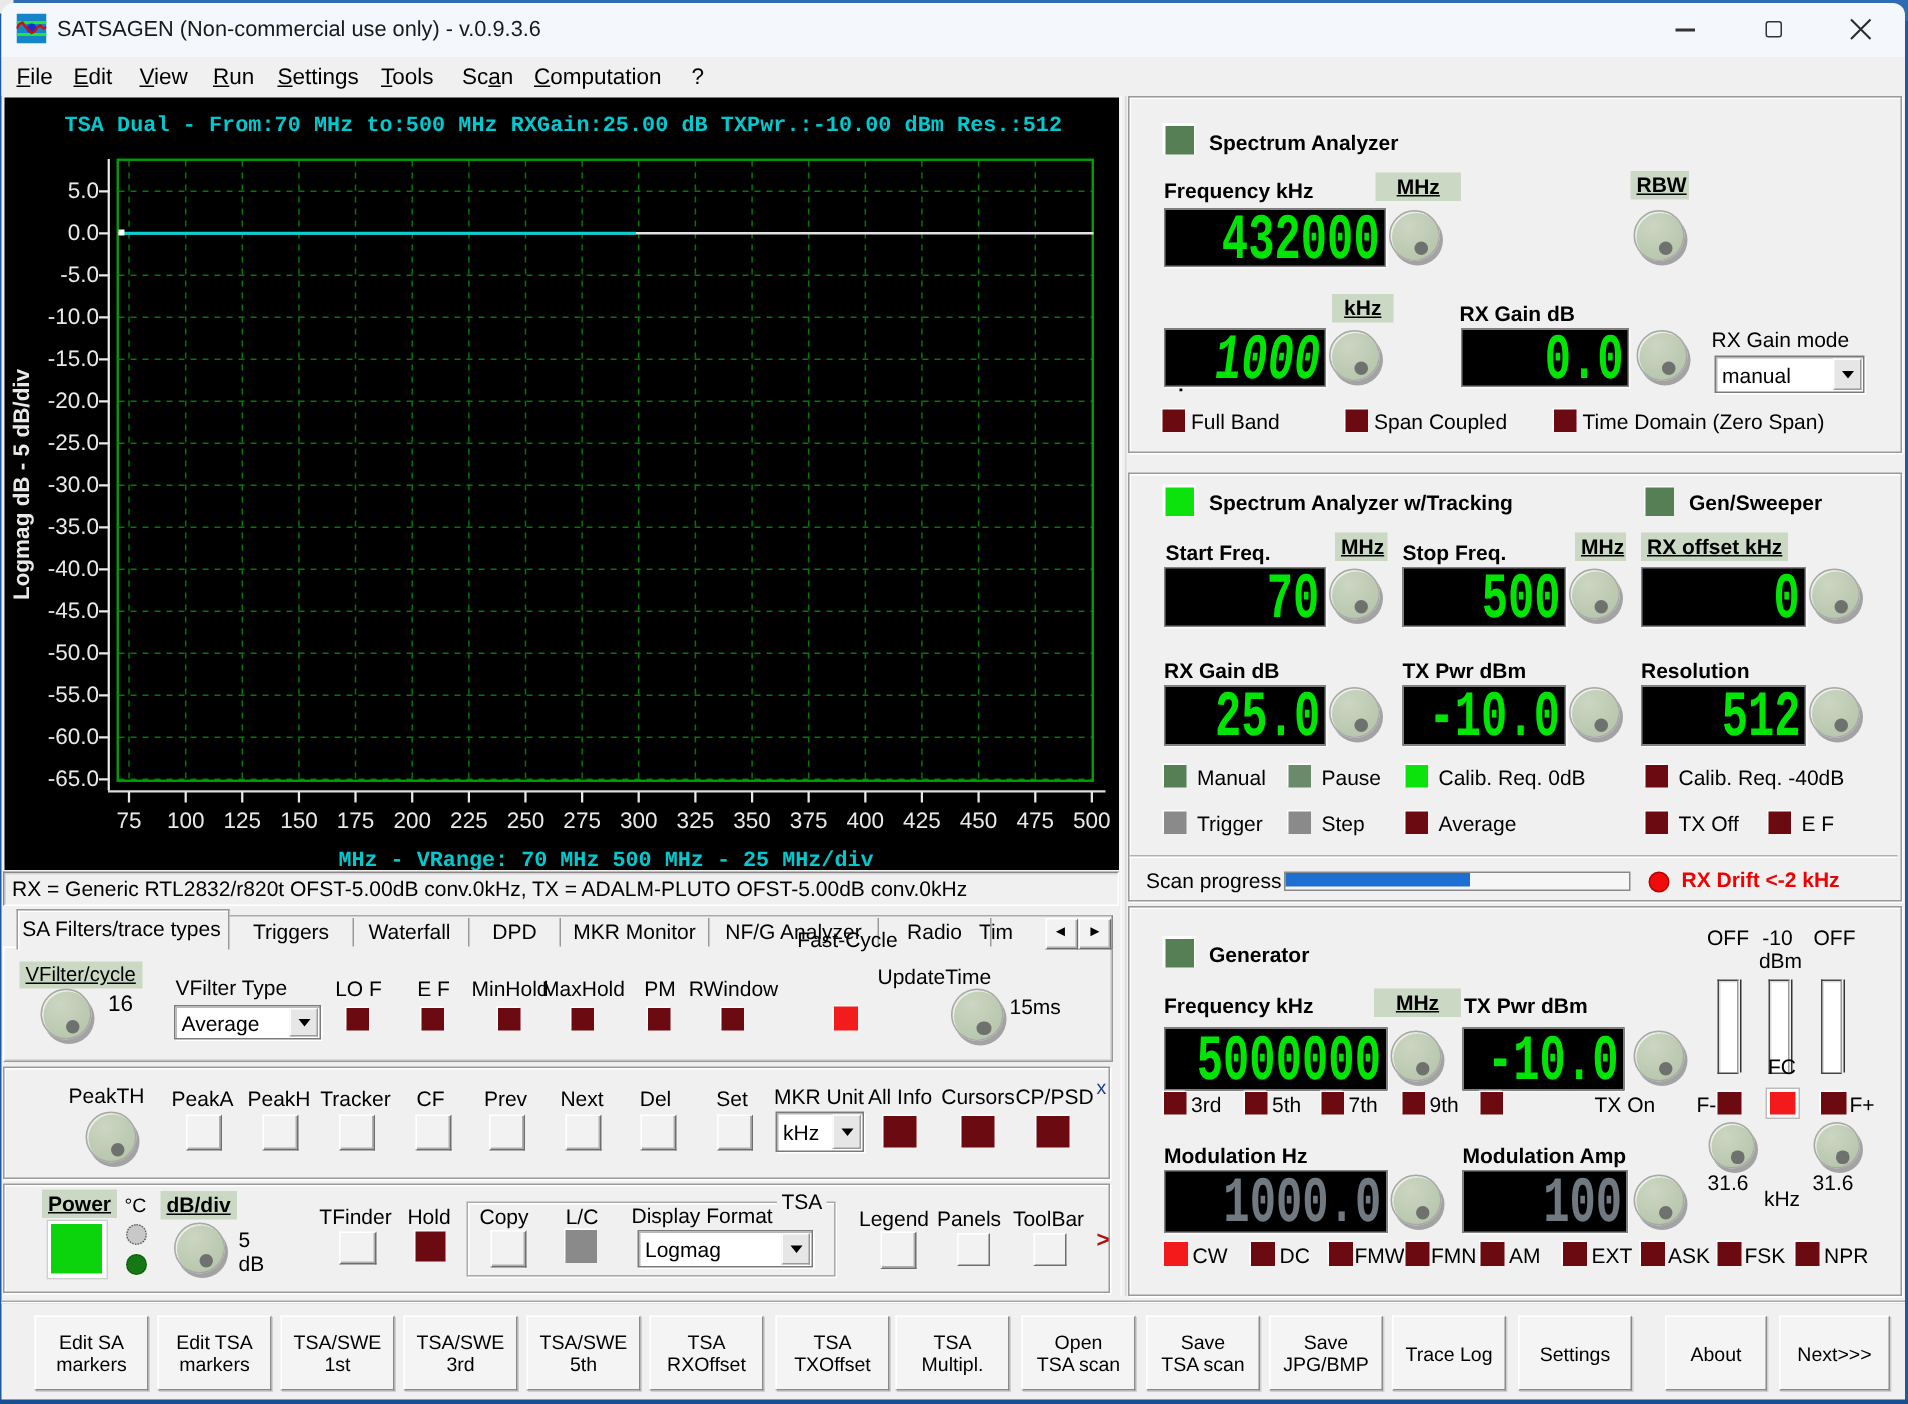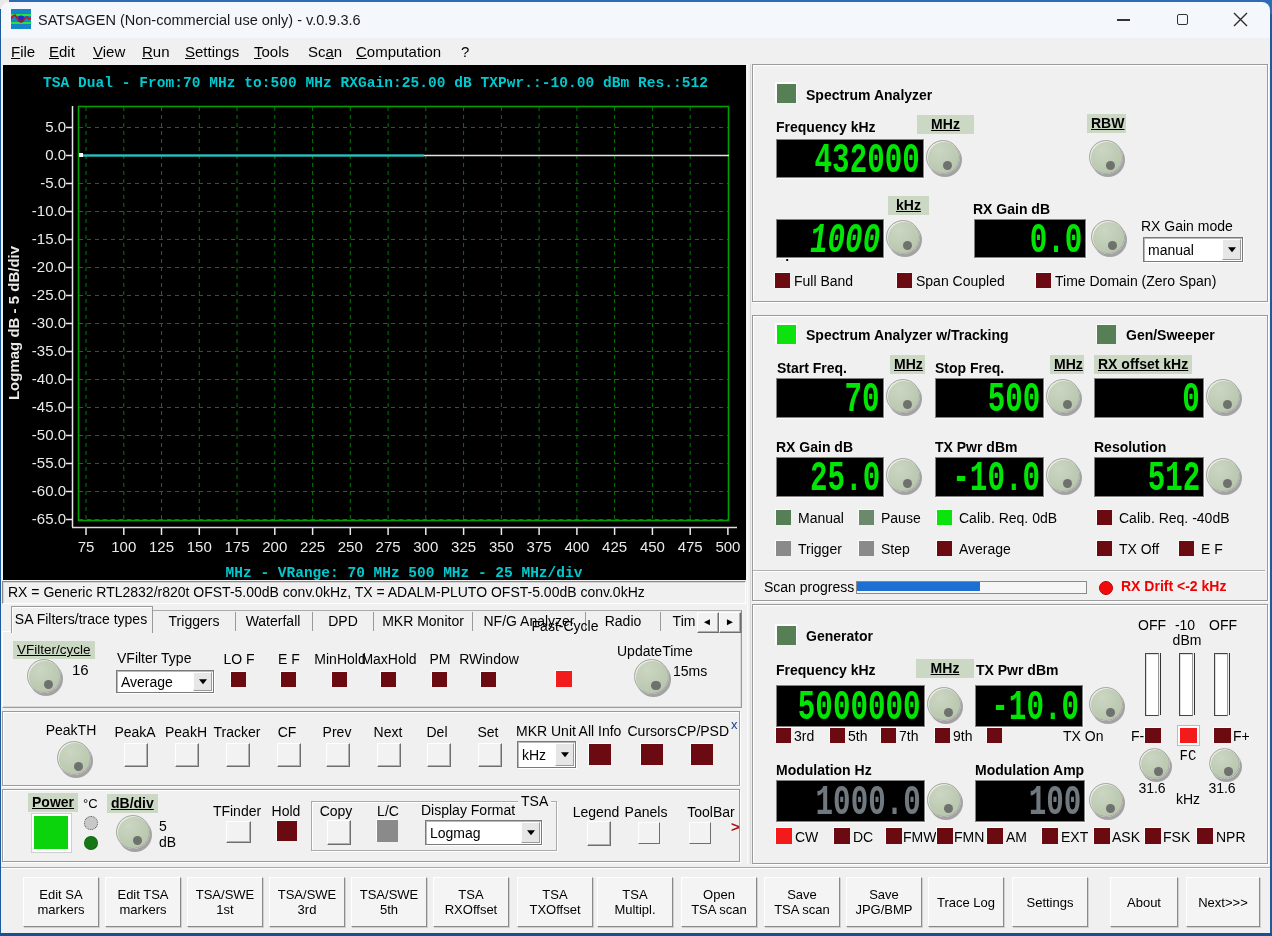--- a/index.html
+++ b/index.html
@@ -183,21 +183,21 @@
 <div class="abs" style="left:2px;top:631px;width:738px;height:75px;background:#f0f0f0;border:1px solid #9a9a9a;border-top-color:#fff;border-left-color:#fff;box-shadow:inset -1px -1px 0 #d9d9d9;"></div>
 <div class="abs" style="left:152px;top:610px;width:589px;height:22px;border-top:1px solid #aaa;border-right:1px solid #888;background:#f0f0f0;"></div>
 <div class="abs" style="left:11px;top:606px;width:140px;height:26px;background:#f0f0f0;border:1px solid #9a9a9a;border-bottom:none;box-shadow:inset 1px 1px 0 #fff;z-index:3;"></div>
 <div class="clab" style="left:81px;top:611px;z-index:4;">SA Filters/trace types</div>
 <div class="clab" style="left:194px;top:613px;">Triggers</div>
 <div class="clab" style="left:273px;top:613px;">Waterfall</div>
 <div class="clab" style="left:343px;top:613px;">DPD</div>
 <div class="clab" style="left:423px;top:613px;">MKR Monitor</div>
 <div class="clab" style="left:529px;top:613px;">NF/G Analyzer</div>
 <div class="clab" style="left:623px;top:613px;">Radio</div>
-<div class="clab" style="left:684px;top:613px;">Tim</div>
+<div class="clab" style="left:664px;top:613px;">Tim</div>
 <div class="abs" style="left:235px;top:612px;width:1px;height:19px;background:#999;"></div>
 <div class="abs" style="left:312px;top:612px;width:1px;height:19px;background:#999;"></div>
 <div class="abs" style="left:373px;top:612px;width:1px;height:19px;background:#999;"></div>
 <div class="abs" style="left:472px;top:612px;width:1px;height:19px;background:#999;"></div>
 <div class="abs" style="left:585px;top:612px;width:1px;height:19px;background:#999;"></div>
 <div class="abs" style="left:660px;top:612px;width:1px;height:19px;background:#999;"></div>
 <div class="btn" style="left:697px;top:612px;width:20px;height:19px;z-index:5;"></div>
 <div class="btn" style="left:719px;top:612px;width:20px;height:19px;z-index:5;"></div>
 <div class="abs" style="left:702px;top:616px;z-index:6;font-size:10px;">◄</div>
 <div class="abs" style="left:725px;top:616px;z-index:6;font-size:10px;">►</div>
@@ -217,21 +217,21 @@
 <div class="clab" style="left:340px;top:651px;">MinHold</div>
 <div class="sq" style="left:332px;top:672px;"></div>
 <div class="clab" style="left:389px;top:651px;">MaxHold</div>
 <div class="sq" style="left:381px;top:672px;"></div>
 <div class="clab" style="left:440px;top:651px;">PM</div>
 <div class="sq" style="left:432px;top:672px;"></div>
 <div class="clab" style="left:489px;top:651px;">RWindow</div>
 <div class="sq" style="left:481px;top:672px;"></div>
 <div class="clab" style="left:565px;top:618px;">Fast-Cycle</div>
 <div class="sq" style="left:556px;top:671px;width:16px;height:16px;background:#f21c1c;"></div>
-<div class="abs" style="left:617px;top:643px;">UpdateTime</div>
+<div class="abs" style="left:585px;top:643px;">UpdateTime</div>
 <div class="knob" style="left:634px;top:659px;width:33px;height:33px;"></div>
 <div class="abs" style="left:673px;top:663px;">15ms</div>
 <div class="panel" style="left:2px;top:711px;width:736px;height:73px;"></div>
 <div class="clab" style="left:71px;top:722px;">PeakTH</div>
 <div class="knob" style="left:57px;top:741px;width:32px;height:32px;"></div>
 <div class="clab" style="left:135px;top:724px;">PeakA</div>
 <div class="btn" style="left:124px;top:743px;width:22px;height:22px;"></div>
 <div class="clab" style="left:186px;top:724px;">PeakH</div>
 <div class="btn" style="left:175px;top:743px;width:22px;height:22px;"></div>
 <div class="clab" style="left:237px;top:724px;">Tracker</div>
@@ -281,21 +281,21 @@
 <div class="sq" style="left:377px;top:820px;width:21px;height:22px;background:#8a8a8a;"></div>
 <div class="abs" style="left:421px;top:802px;">Display Format</div>
 <div class="combo" style="left:425px;top:820px;width:115px;height:23px;">
     <span class="tx">Logmag</span>
     <span class="ar"></span>
   </div>
 <div class="clab" style="left:596px;top:804px;">Legend</div>
 <div class="btn" style="left:587px;top:821px;width:22px;height:23px;"></div>
 <div class="clab" style="left:646px;top:804px;">Panels</div>
 <div class="btn" style="left:638px;top:822px;width:20px;height:20px;box-shadow:none;border-width:1px;"></div>
-<div class="clab" style="left:699px;top:804px;margin-left:12px;">ToolBar</div>
+<div class="clab" style="left:699px;top:804px;">ToolBar</div>
 <div class="btn" style="left:689px;top:822px;width:20px;height:20px;box-shadow:none;border-width:1px;"></div>
 <div class="abs" style="left:731px;top:818px;color:#b01010;font-size:15px;font-weight:bold;">&gt;</div>
 <div class="panel" style="left:752px;top:64px;width:514px;height:236px;"></div>
 <div class="abs" style="left:775px;top:82px;width:22px;height:21px;background:#fdfdfd;"></div>
 <div class="abs" style="left:777px;top:84px;width:19px;height:19px;background:#567f56;"></div>
 <div class="abs b" style="left:806px;top:87px;">Spectrum Analyzer</div>
 <div class="abs b" style="left:776px;top:119px;">Frequency kHz</div>
 <div class="glab b" style="left:917px;top:115px;width:49px;text-align:center;">MHz</div>
 <div class="lcd" style="left:776px;top:139px;width:146px;height:37px;">
     <span class="dg">432000</span>
@@ -422,21 +422,21 @@
 <div class="cblab" style="left:953px;top:728px;">9th</div>
 <div class="sq" style="left:987px;top:728px;"></div>
 <div class="cblab" style="left:1063px;top:728px;">TX On</div>
 <div class="cblab" style="left:1131px;top:728px;">F-</div>
 <div class="sq" style="left:1145px;top:728px;width:16px;height:15px;"></div>
 <div class="abs" style="left:1177px;top:725px;width:21px;height:19px;background:#fdfdfd;border:1px solid #bbb;"></div>
 <div class="sq" style="left:1180px;top:728px;width:17px;height:15px;background:#f21a1a;"></div>
 <div class="sq" style="left:1214px;top:728px;width:17px;height:15px;"></div>
 <div class="cblab" style="left:1233px;top:728px;">F+</div>
 <div class="knob" style="left:1139px;top:748px;width:29px;height:29px;"></div>
-<div class="clab" style="left:1188px;top:748px;font-family:Liberation Mono, monospace;">FC</div>
+<div class="clab" style="left:1188px;top:703px;">FC</div>
 <div class="knob" style="left:1209px;top:748px;width:29px;height:29px;"></div>
 <div class="clab" style="left:1152px;top:780px;">31.6</div>
 <div class="clab" style="left:1188px;top:791px;">kHz</div>
 <div class="clab" style="left:1222px;top:780px;">31.6</div>
 <div class="abs b" style="left:776px;top:762px;">Modulation Hz</div>
 <div class="abs b" style="left:975px;top:762px;">Modulation Amp</div>
 <div class="lcd" style="left:776px;top:780px;width:147px;height:40px;">
     <span class="dg off">1000.0</span>
   </div>
 <div class="knob" style="left:927px;top:783px;width:32px;height:32px;"></div>

